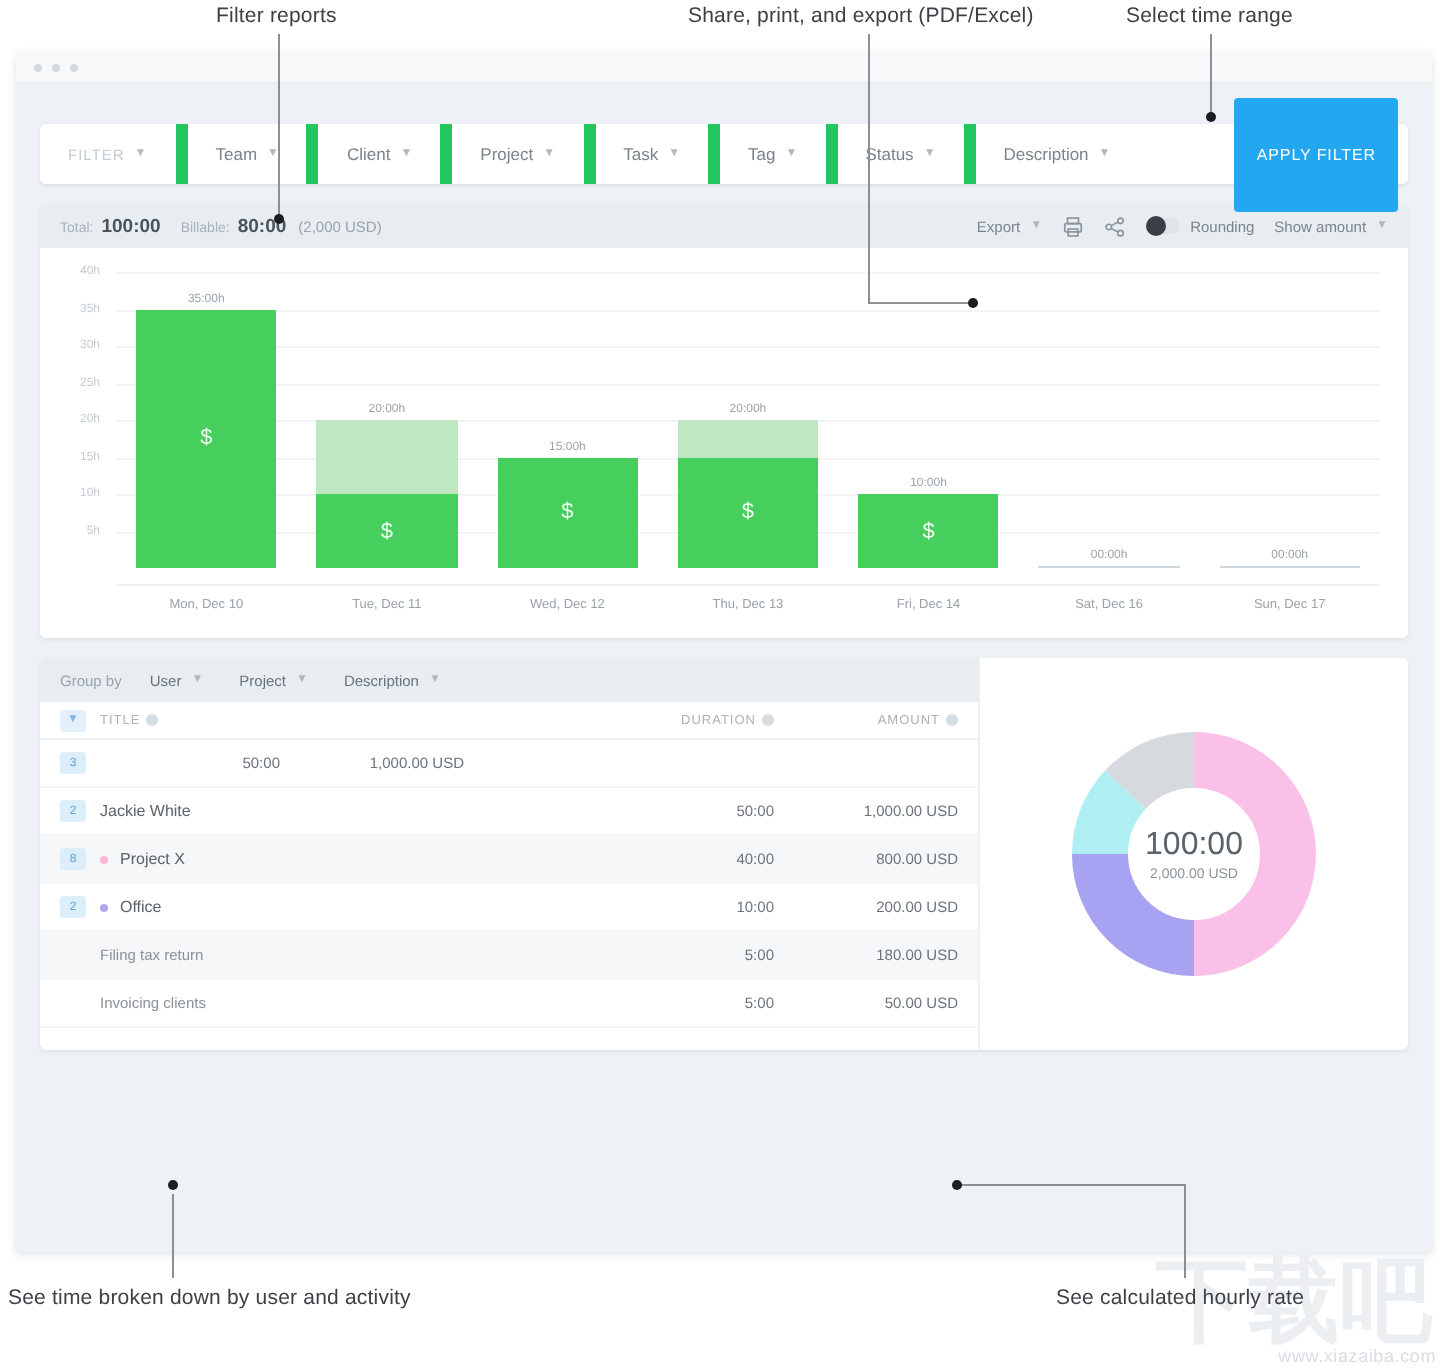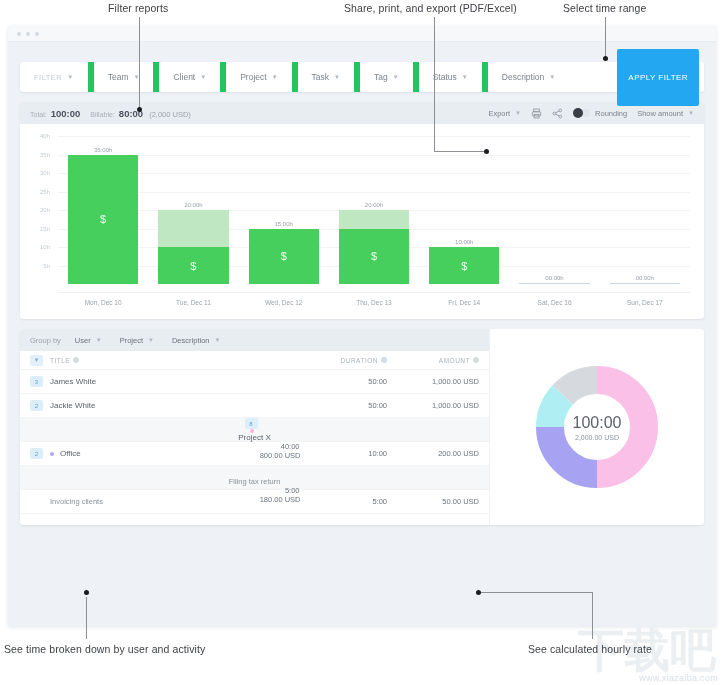--- a/index.html
+++ b/index.html
@@ -182,21 +182,21 @@
   }
   .th { font-size: 6.5px; color: #aab2ba; letter-spacing: .5px; display: flex; align-items: center; gap: 3px; }
   .th.title { flex: 1; }
   .th.dur { width: 90px; justify-content: flex-end; }
   .th.amt { width: 92px; justify-content: flex-end; }
   .info { width: 6px; height: 6px; border-radius: 50%; background: #d5dce2; display: inline-block; }
   .row {
     display: flex; align-items: center; height: 24px; padding: 0 10px;
     border-bottom: 1px solid #f2f4f6;
   }
-  .row.shaded { background: #f5f7f9; flex-direction: column; }
+  .row.shaded { background: #f5f7f9; }
   .badge {
     width: 13px; height: 11px; border-radius: 2px; background: #ddeefb;
     color: #5ba3dd; font-size: 6px; display: flex; align-items: center;
     justify-content: center; margin-right: 7px; flex: none;
   }
   .badge.spacer { background: transparent; }
   .cdot { width: 4px; height: 4px; border-radius: 50%; margin-right: 6px; flex: none; }
   .r-title { flex: 1; font-size: 8px; color: #5a626a; }
   .r-title.sub { color: #8a929a; font-size: 7.5px; }
   .r-dur { width: 90px; text-align: right; font-size: 7.5px; color: #6a737c; }
@@ -449,21 +449,20 @@
             <span class="info"></span>
           </div>
           <div class="th amt">
             <span>AMOUNT</span>
             <span class="info"></span>
           </div>
         </div>
         <div id="rows">
             <div class="row">
               <span class="badge">3</span>
-              <span class="r-title">James White</span>
               <span class="r-dur">50:00</span>
               <span class="r-amt">1,000.00 USD</span>
             </div>
             <div class="row">
               <span class="badge">2</span>
               <span class="r-title">Jackie White</span>
               <span class="r-dur">50:00</span>
               <span class="r-amt">1,000.00 USD</span>
             </div>
             <div class="row shaded">

